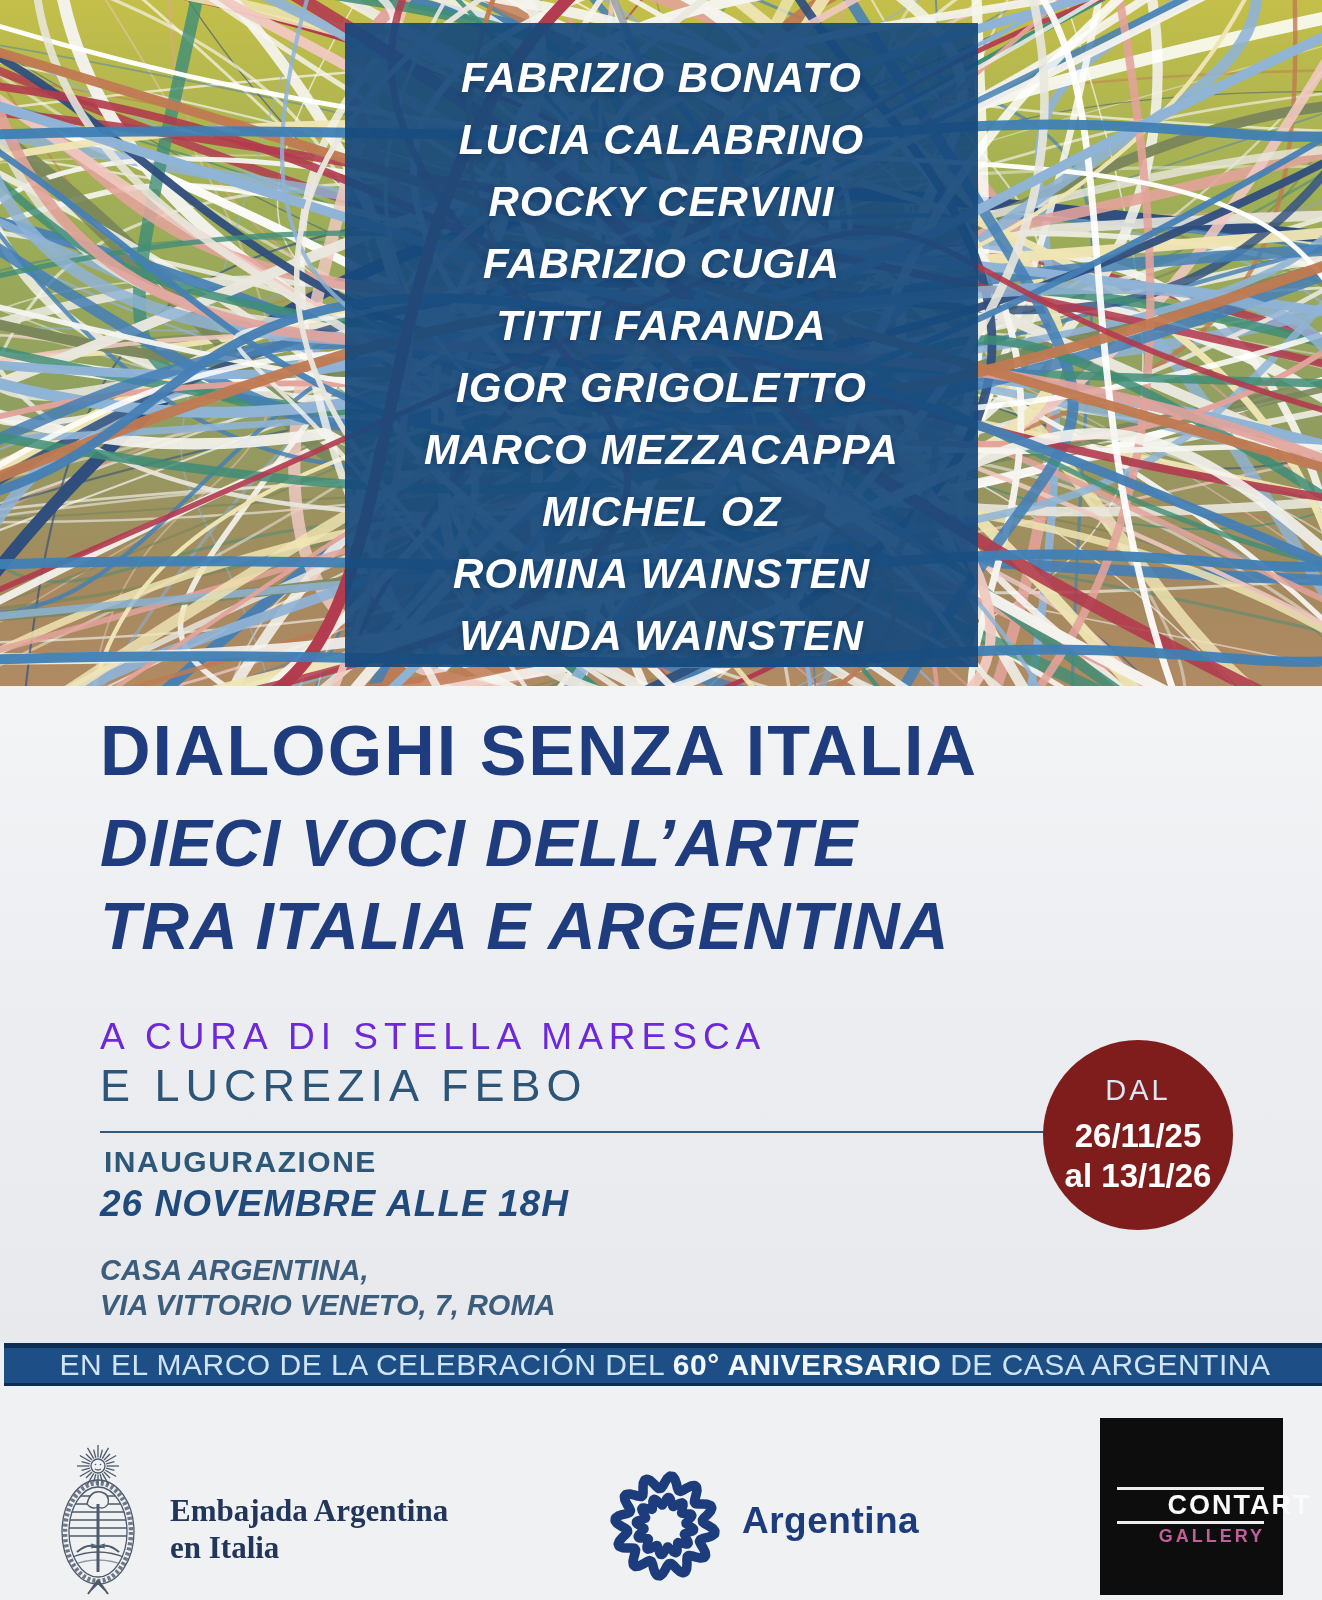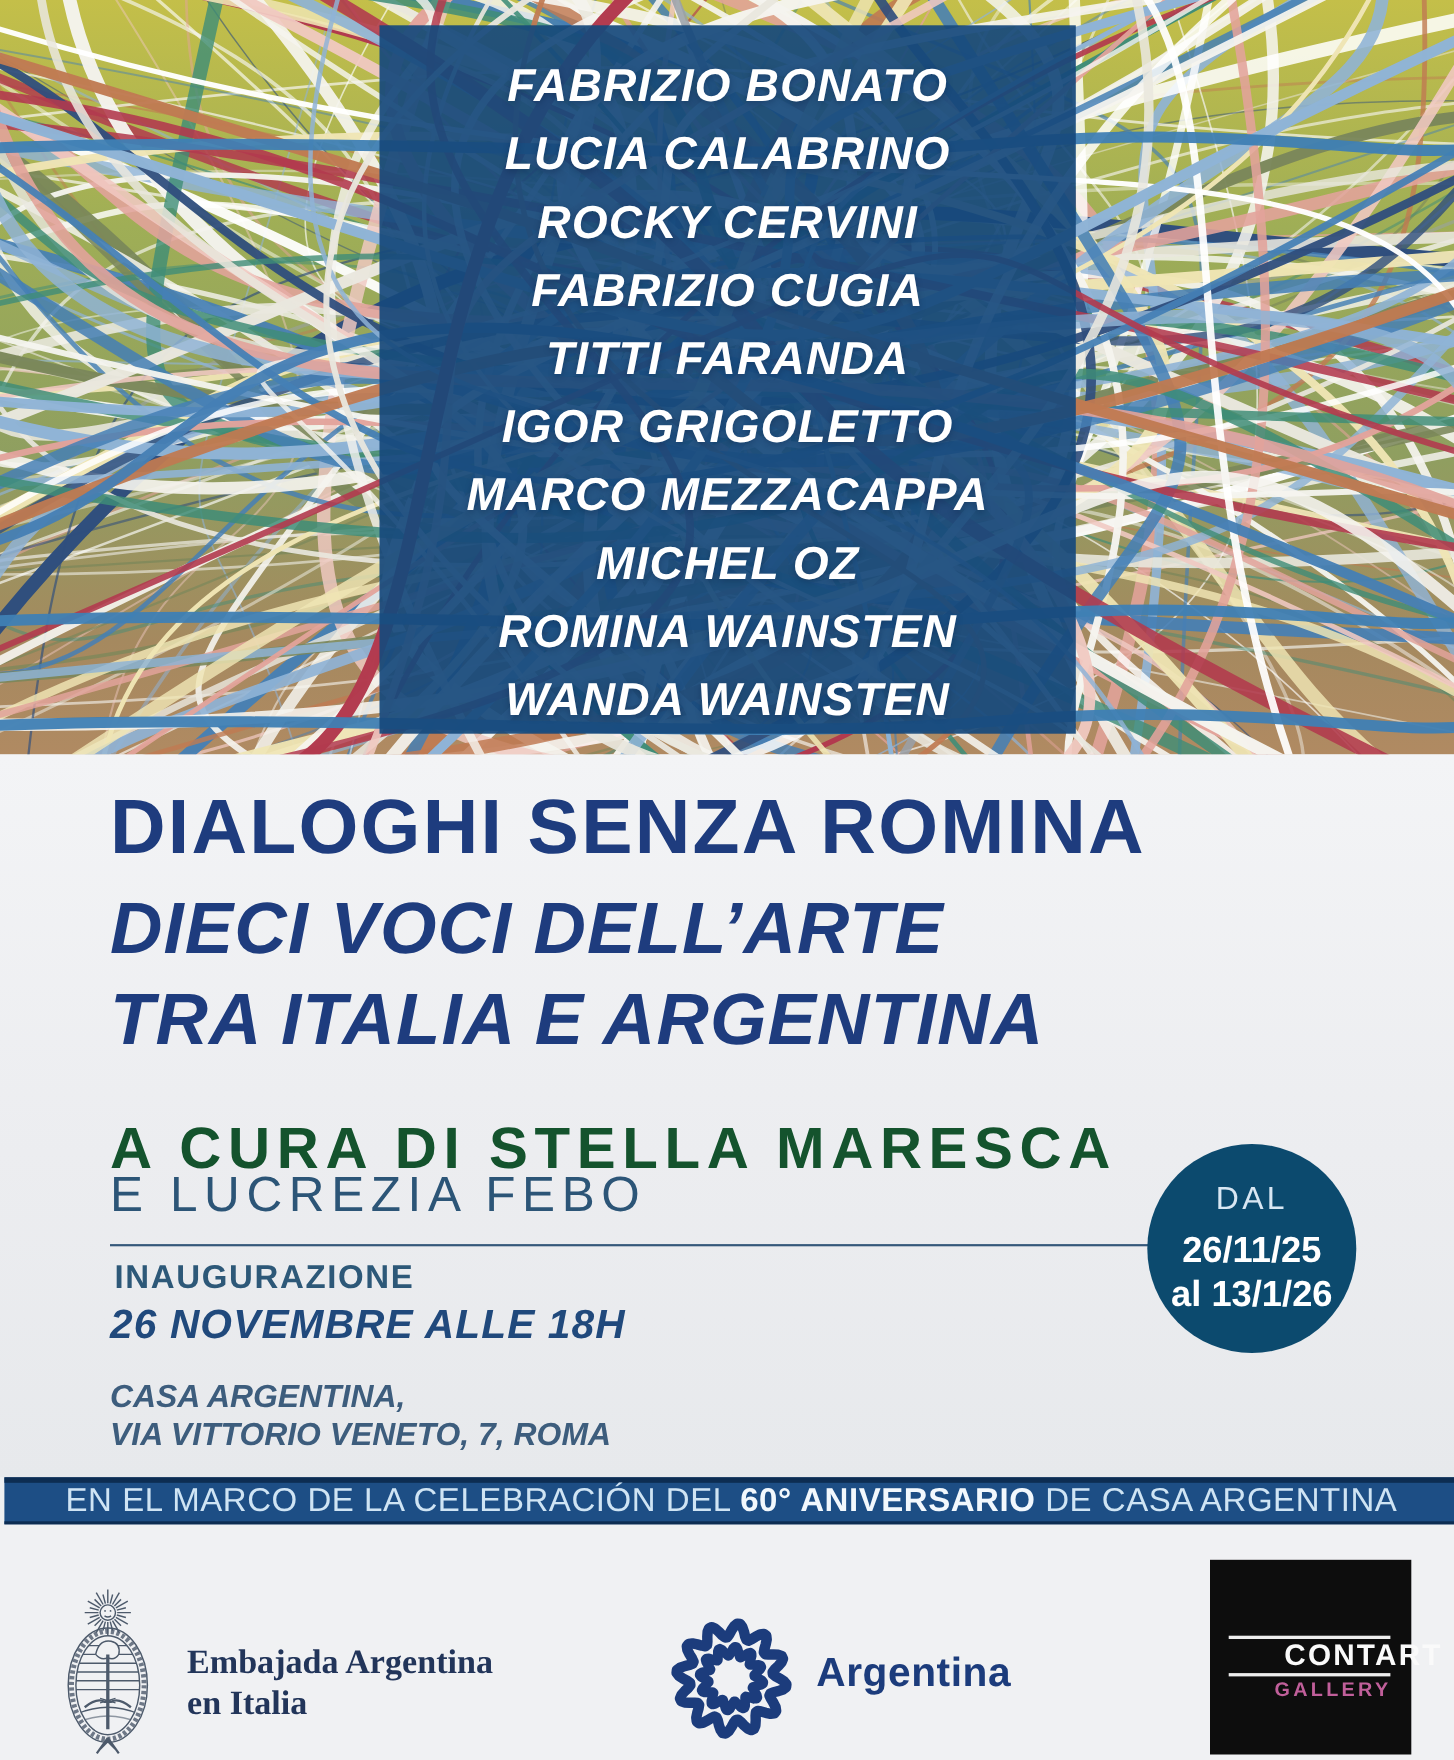--- a/index.html
+++ b/index.html
@@ -25,30 +25,30 @@
   }
   
   .middle{
     position:absolute;left:0;top:686px;width:1322px;height:657px;
     background:linear-gradient(180deg,#f3f4f6 0%,#ecedf0 55%,#e7e9ec 100%);
   }
   .abs{position:absolute;line-height:1;white-space:nowrap;font-weight:bold;}
   .title-line1{left:100px;top:716px;font-size:70px;font-weight:800;letter-spacing:2px;color:#1e3c7e;}
   .title-line2{left:100px;top:810px;font-size:66px;font-weight:800;font-style:italic;letter-spacing:1px;color:#1e3c7e;}
   .title-line3{left:100px;top:893px;font-size:66px;font-weight:800;font-style:italic;letter-spacing:1px;color:#1e3c7e;}
-  .curator-line1{left:100px;top:1018px;font-size:53px;font-weight:700;letter-spacing:6px;color:#14532d;}
+  .curator-line1{left:100px;top:1018px;font-size:37px;font-weight:400;letter-spacing:6px;color:#6d28d9;}
   .curator-line2{left:100px;top:1063px;font-size:45px;font-weight:300;letter-spacing:6px;color:#2c5577;}
   .rule{position:absolute;left:100px;top:1131px;width:948px;height:2px;background:#35587a;}
   .inaugurazione{left:104px;top:1147px;font-size:30px;font-weight:600;letter-spacing:1.5px;color:#2d5878;}
   .event-datetime{left:100px;top:1185px;font-size:37px;font-weight:800;font-style:italic;letter-spacing:1px;color:#20497c;}
   .venue1{left:100px;top:1256px;font-size:29px;font-style:italic;color:#3d5d7d;}
   .venue2{left:100px;top:1291px;font-size:29px;font-style:italic;color:#3d5d7d;}
   .date-badge{
     position:absolute;left:1043px;top:1040px;width:190px;height:190px;border-radius:50%;
-    background:#0c4a6e;display:flex;flex-direction:column;align-items:center;justify-content:center;
+    background:#7f1d1d;display:flex;flex-direction:column;align-items:center;justify-content:center;
   }
   .badge-prefix{font-size:29px;font-weight:300;letter-spacing:3px;color:#d9e7f3;margin-bottom:9px;}
   .badge-from,.badge-to{font-size:33px;font-weight:800;color:#ffffff;line-height:40px;}
   
   .banner{
     position:absolute;left:4px;top:1343px;width:1322px;height:43px;box-sizing:border-box;
     background:#1d4e85;border-top:5px solid #0d2d52;border-bottom:3px solid #0d2d52;
     display:flex;align-items:flex-start;justify-content:center;
     font-size:30px;color:#cfe4f4;white-space:pre;letter-spacing:0.5px;
   }
@@ -318,21 +318,21 @@
     <div class="artist-name">TITTI FARANDA</div>
     <div class="artist-name">IGOR GRIGOLETTO</div>
     <div class="artist-name">MARCO MEZZACAPPA</div>
     <div class="artist-name">MICHEL OZ</div>
     <div class="artist-name">ROMINA WAINSTEN</div>
     <div class="artist-name">WANDA WAINSTEN</div>
   </div>
 
   <div class="middle"></div>
 
-  <div class="abs title-line1">DIALOGHI SENZA ROMINA</div>
+  <div class="abs title-line1">DIALOGHI SENZA ITALIA</div>
   <div class="abs title-line2">DIECI VOCI DELL’ARTE</div>
   <div class="abs title-line3">TRA ITALIA E ARGENTINA</div>
 
   <div class="abs curator-line1">A CURA DI STELLA MARESCA</div>
   <div class="abs curator-line2">E LUCREZIA FEBO</div>
 
   <div class="rule"></div>
 
   <div class="abs inaugurazione">INAUGURAZIONE</div>
   <div class="abs event-datetime">26 NOVEMBRE ALLE 18H</div>

